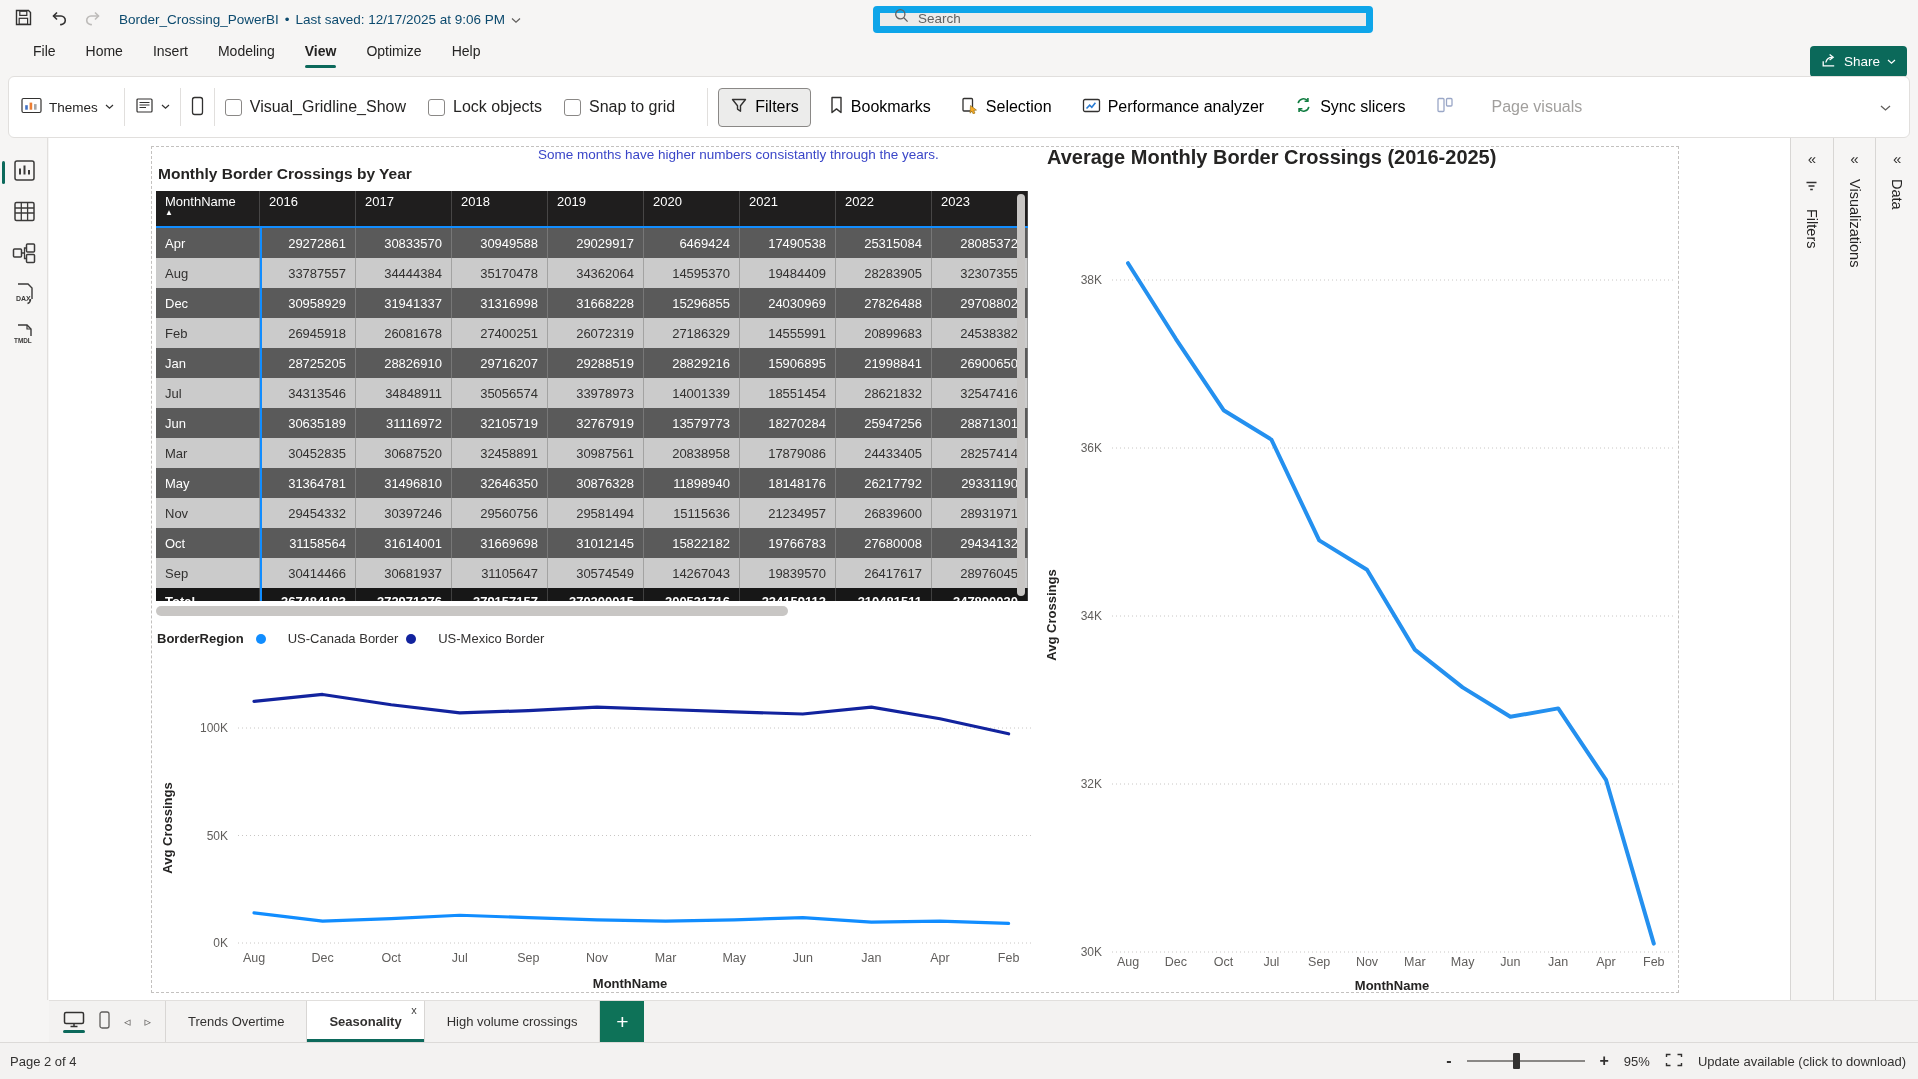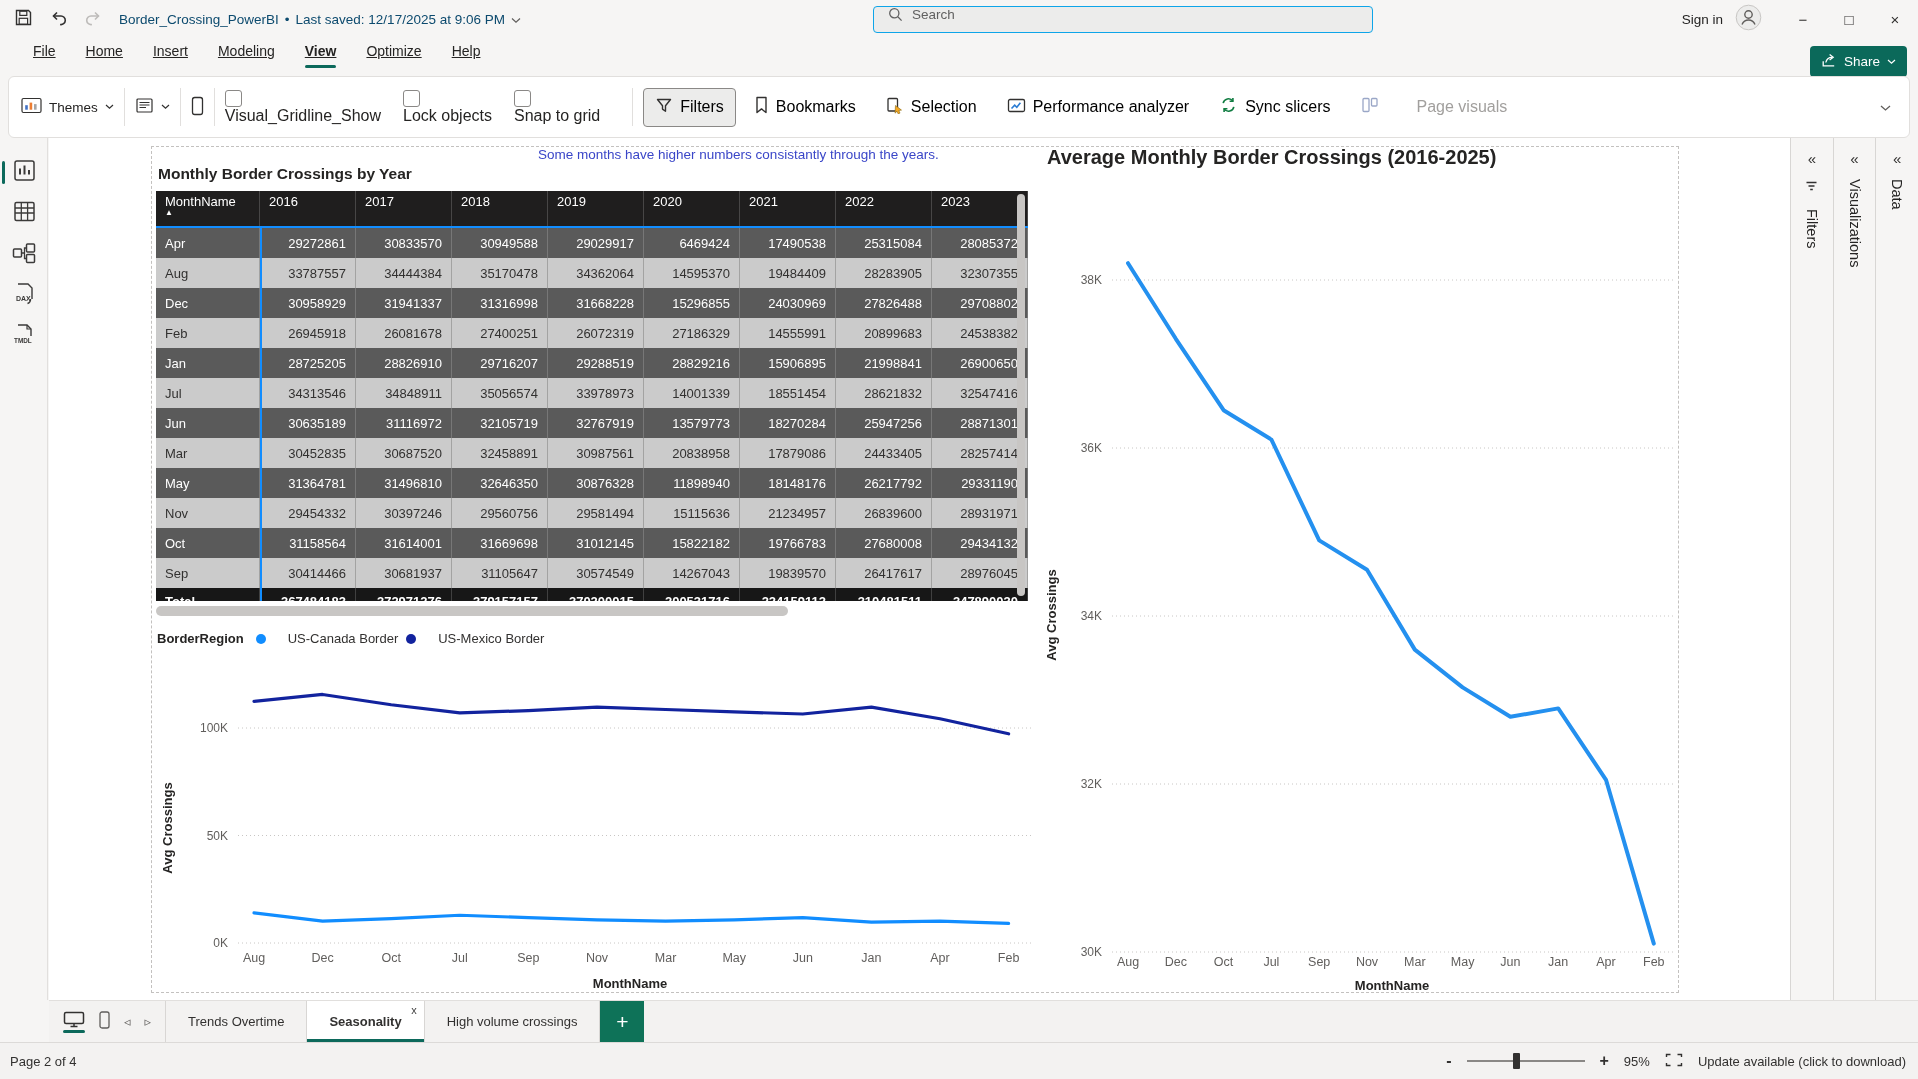--- a/index.html
+++ b/index.html
@@ -3,38 +3,38 @@
 <meta charset="utf-8">
 <style>
   * { box-sizing: border-box; margin: 0; padding: 0; }
   body { background:#fff; font-family:"Liberation Sans", sans-serif; }
   #app { position:relative; width:1918px; height:1079px; background:#f6f5f4; color:#252423; overflow:hidden; font-family:"Liberation Sans", sans-serif; }
 
   
   .titlebar { position:absolute; top:0; left:0; right:0; height:38px; }
   .tb-left { position:absolute; left:14px; top:0; height:38px; display:flex; align-items:center; gap:16px; font-size:13.5px; color:#0c4a6e; }
   .tb-title { display:flex; align-items:center; gap:6px; }
-  .searchbox { position:absolute; left:873px; top:6px; width:500px; height:27px; background:#ececeb; border:1px solid #0ea5e9; border-radius:4px; display:flex; align-items:flex-start; gap:9px; padding-left:14px; font-size:13.5px; color:#616161; }
+  .searchbox { position:absolute; left:873px; top:6px; width:500px; height:27px; background:#ececeb; border:7px solid #0ea5e9; border-radius:4px; display:flex; align-items:flex-end; gap:9px; padding-left:14px; font-size:13.5px; color:#616161; }
   .tb-right { position:absolute; right:0; top:0; height:38px; display:flex; align-items:center; }
   .signin { font-size:13.5px; margin-right:12px; }
   .winbtn { width:46px; height:38px; display:flex; align-items:center; justify-content:center; font-size:15px; color:#323130; }
 
   
-  .menubar { position:absolute; top:38px; left:18px; height:30px; display:flex;text-decoration:underline; }
+  .menubar { position:absolute; top:38px; left:18px; height:30px; display:flex; }
   .menu-item { position:relative; padding:5px 15px; font-size:14px; }
   .menu-item.active { font-weight:bold; }
   .menu-item.active::after { content:""; position:absolute; left:15px; right:15px; bottom:0px; height:3px; background:#0c695b; border-radius:2px; }
 
   .share-btn { position:absolute; top:46px; right:11px; width:97px; height:31px; background:#0b695a; color:#fff; border:none; border-radius:4px; display:flex; align-items:center; justify-content:center; gap:7px; font-size:13.5px; font-family:inherit; }
 
   
   .ribbon { position:absolute; top:76px; left:8px; right:8px; height:62px; background:#fff; border:1px solid #e1dfdd; border-radius:6px; display:flex; align-items:center; padding:0 12px; }
   .rgroup { display:flex; align-items:center; gap:7px; font-size:13.5px; white-space:nowrap; }
   .rsep { width:1px; height:38px; background:#e1dfdd; margin:0 10px; flex:none; }
-  .chkwrap { display:flex; align-items:flex-start; margin-right:22px;flex-direction:column; }
+  .chkwrap { display:flex; align-items:center; margin-right:22px; }
   .chk { width:17px; height:17px; border:1px solid #8a8886; border-radius:3px; background:#fff; margin-right:8px; flex:none; }
   .rbtn { display:flex; align-items:center; gap:7px; padding:8px 11px; border-radius:4px; border:1px solid transparent; font-size:13.5px; margin-right:6px; white-space:nowrap; }
   .rbtn.active { background:#ececeb; border-color:#8a8886; }
   .rbtn.disabled { color:#a19f9d; }
   .ribbon-collapse { margin-left:auto; color:#605e5c; padding:6px; }
 
   
   .viewbar { position:absolute; left:0; top:138px; width:48px; bottom:79px; background:#f6f5f4; border-right:1px solid #e1dfdd; padding-top:14px; }
   .viewitem { position:relative; width:48px; height:41px; display:flex; align-items:center; justify-content:center; }
   .viewitem.active::before { content:""; position:absolute; left:2px; top:9px; width:3px; height:23px; background:#0c695b; border-radius:2px; }
@@ -133,33 +133,20 @@
       </span>
     </div>
     <div class="searchbox">
       <span>
         <svg width="15" height="15" viewBox="0 0 15 15">
             <circle cx="6.3" cy="6.3" r="4.6" fill="none" stroke="#616161" stroke-width="1.3"></circle>
             <path d="M9.8 9.8L13.6 13.6" stroke="#616161" stroke-width="1.3"></path>
           </svg>
       </span>
       <span>Search</span>
-    </div>
-    <div class="tb-right">
-      <span class="signin">Sign in</span>
-      <span style="margin-right:18px;">
-        <svg width="27" height="27" viewBox="0 0 27 27">
-            <circle cx="13.5" cy="13.5" r="12.3" fill="#ececeb" stroke="#c8c6c4"></circle>
-            <circle cx="13.5" cy="10.5" r="3.7" fill="none" stroke="#605e5c" stroke-width="1.4"></circle>
-            <path d="M7 20.6c1.3-3.1 3.7-4.6 6.5-4.6s5.2 1.5 6.5 4.6" fill="none" stroke="#605e5c" stroke-width="1.4"></path>
-          </svg>
-      </span>
-      <span class="winbtn">−</span>
-      <span class="winbtn">□</span>
-      <span class="winbtn">×</span>
     </div>
   </div>
 
   <div class="menubar" id="menu">
       <div class="menu-item">File</div>
       <div class="menu-item">Home</div>
       <div class="menu-item">Insert</div>
       <div class="menu-item">Modeling</div>
       <div class="menu-item active">View</div>
       <div class="menu-item">Optimize</div>

